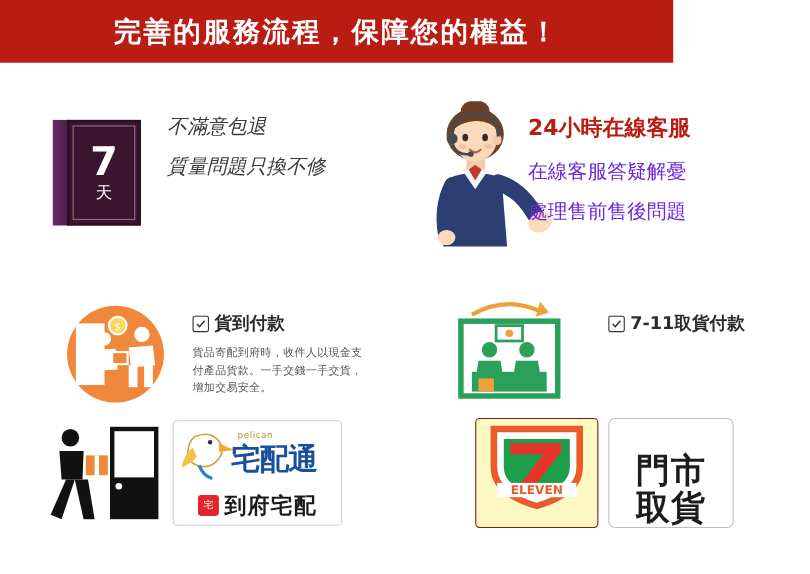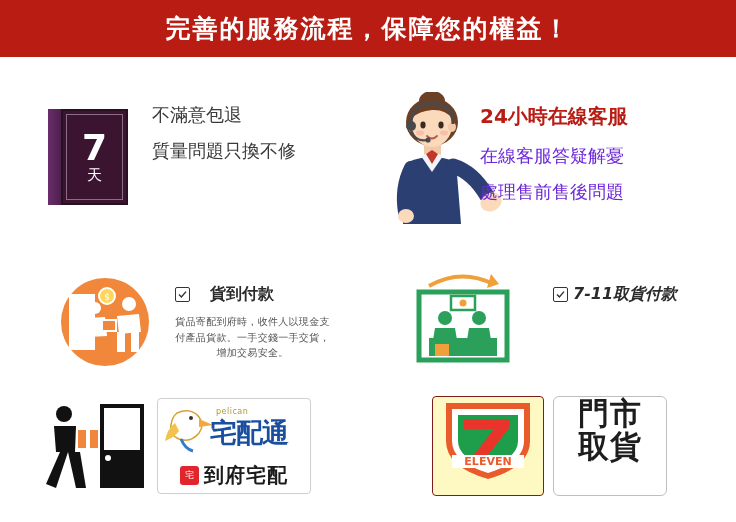--- a/index.html
+++ b/index.html
@@ -13,21 +13,21 @@
     position: relative;
     font-family: "DejaVu Sans", "Liberation Sans", sans-serif;
     overflow: hidden;
   }
 
   
   .banner {
     position: absolute;
     left: 0;
     top: 0;
-    width: 736px;
+    width: 612px;
     height: 57px;
     background: #b81c13;
     display: flex;
     align-items: center;
     justify-content: center;
   }
   .banner-text {
     color: #ffffff;
     font-size: 25px;
     font-weight: bold;
@@ -97,20 +97,21 @@
   .blk-7day .title {
     color: #b81c13;
     font-size: 25px;
     font-weight: bold;
     margin-bottom: 14px;
   }
   .blk-7day .line {
     color: #3a3a3a;
     font-size: 18px;
     margin-bottom: 12px;
+    font-style: italic;
   }
 
   
   .operator {
     position: absolute;
     left: 375px;
     top: 35px;
     width: 130px;
     height: 150px;
   }
@@ -154,42 +155,40 @@
     top: 26px;
     width: 155px;
   }
   .cod-text .head {
     font-size: 16px;
     font-weight: bold;
     color: #2b2b2b;
     margin-bottom: 9px;
     display: flex;
     align-items: center;
-    gap: 20px;
+    gap: 5px;
   }
   .cod-text .body {
     font-size: 10px;
     color: #555;
     line-height: 1.55;
     letter-spacing: .3px;
-    text-align: center;
   }
   .store-ill {
     position: absolute;
     left: 405px;
     top: 8px;
     width: 115px;
     height: 110px;
   }
   .store-text {
     position: absolute;
     left: 553px;
     top: 26px;
     width: 150px;
-    font-style: italic;
   }
   .store-text .head {
     font-size: 16px;
     font-weight: bold;
     color: #2b2b2b;
     margin-bottom: 9px;
     display: flex;
     align-items: center;
     gap: 5px;
   }
@@ -206,21 +205,21 @@
     display: inline-flex;
     align-items: center;
     justify-content: center;
     flex: none;
   }
 
   
   .row3 {
     position: absolute;
     left: 0;
-    top: 392px;
+    top: 376px;
     width: 736px;
     height: 120px;
   }
   .deliv-ill {
     position: absolute;
     left: 42px;
     top: 8px;
     width: 105px;
     height: 92px;
   }
@@ -299,21 +298,21 @@
     left: 553px;
     top: 4px;
     width: 112px;
     height: 98px;
     border: 1px solid #bfbfbf;
     border-radius: 6px;
     background: #fff;
     display: flex;
     flex-direction: column;
     align-items: center;
-    justify-content: flex-start;
+    justify-content: flex-end;
     line-height: 1.08;
   }
   .pickup-card .l {
     font-size: 31px;
     font-weight: bold;
     color: #1d1d1d;
     letter-spacing: 1px;
   }
 </style>
 </head>

